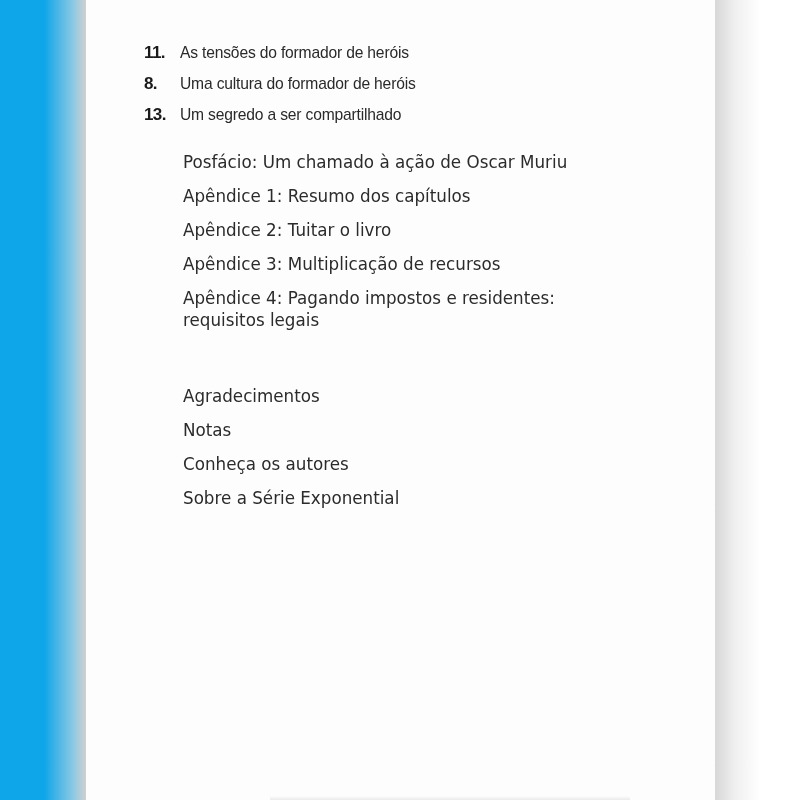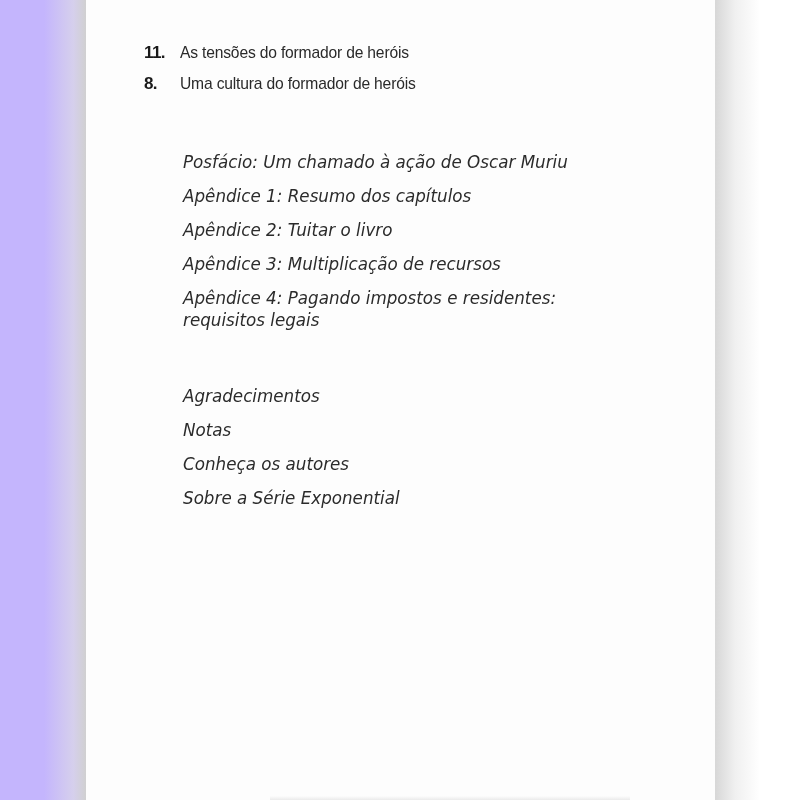--- a/index.html
+++ b/index.html
@@ -7,21 +7,21 @@
       padding: 0;
       width: 800px;
       height: 800px;
       background: #ffffff;
       overflow: hidden;
     }
     .stage {
       position: relative;
       width: 659px;
       height: 800px;
-      background: #c4b5fd;
+      background: #0ea5e9;
     }
     .shadow-left {
       position: absolute;
       left: 44px;
       top: 0;
       width: 42px;
       height: 800px;
       background: linear-gradient(to right, rgba(255,255,255,0) 0%, rgba(225,225,225,0.6) 70%, rgba(208,208,208,1) 100%);
     }
     .shadow-right {
@@ -71,21 +71,20 @@
     }
     .backmatter {
       position: absolute;
       left: 97px;
       margin: 0;
       padding: 0;
       list-style: none;
       font-family: "DejaVu Sans", sans-serif;
       font-size: 18px;
       color: #2b2b2b;
-      font-style: italic;
     }
     .backmatter.group1 { top: 151px; }
     .backmatter.group2 { top: 361px; margin-top: 24px; }
     .bm-item {
       line-height: 22px;
       margin-bottom: 12px;
       white-space: nowrap;
       transform: scaleX(0.93);
       transform-origin: left center;
     }
@@ -109,20 +108,24 @@
 
     <ul class="chapters">
       <li class="chapter">
         <span class="num">11.</span>
         <span class="title">As tensões do formador de heróis</span>
       </li>
       <li class="chapter">
         <span class="num">8.</span>
         <span class="title">Uma cultura do formador de heróis</span>
       </li>
+      <li class="chapter">
+        <span class="num">13.</span>
+        <span class="title">Um segredo a ser compartilhado</span>
+      </li>
     </ul>
 
     <ul class="backmatter group1">
       <li class="bm-item">Posfácio: Um chamado à ação de Oscar Muriu</li>
       <li class="bm-item">Apêndice 1: Resumo dos capítulos</li>
       <li class="bm-item">Apêndice 2: Tuitar o livro</li>
       <li class="bm-item">Apêndice 3: Multiplicação de recursos</li>
       <li class="bm-item">
         <div>Apêndice 4: Pagando impostos e residentes:</div>
         <div>requisitos legais</div>

